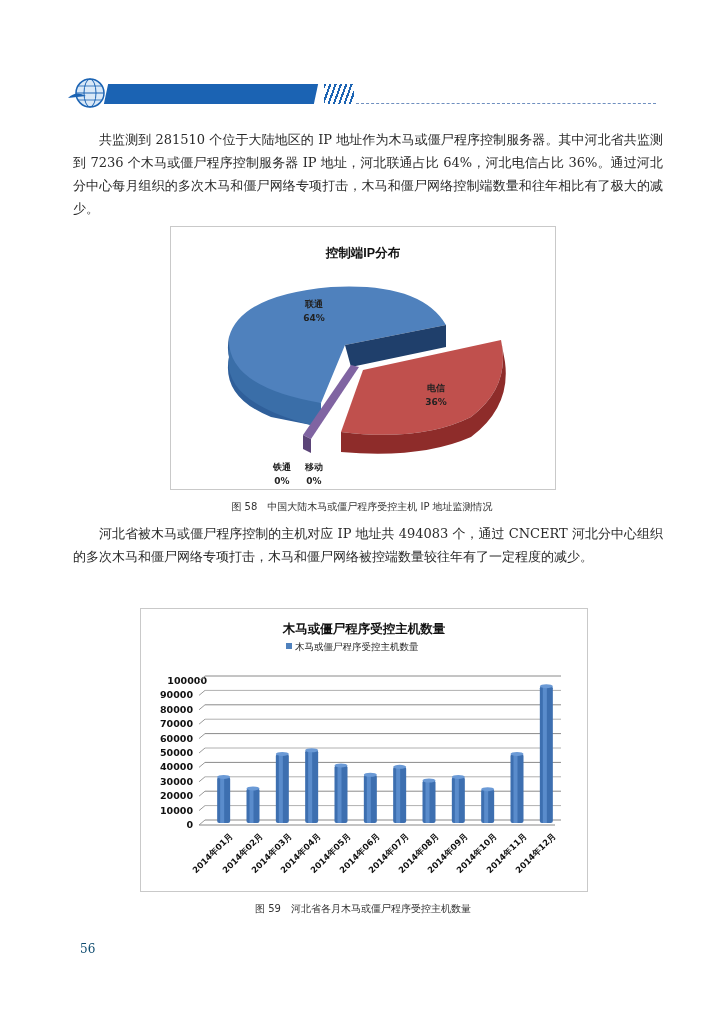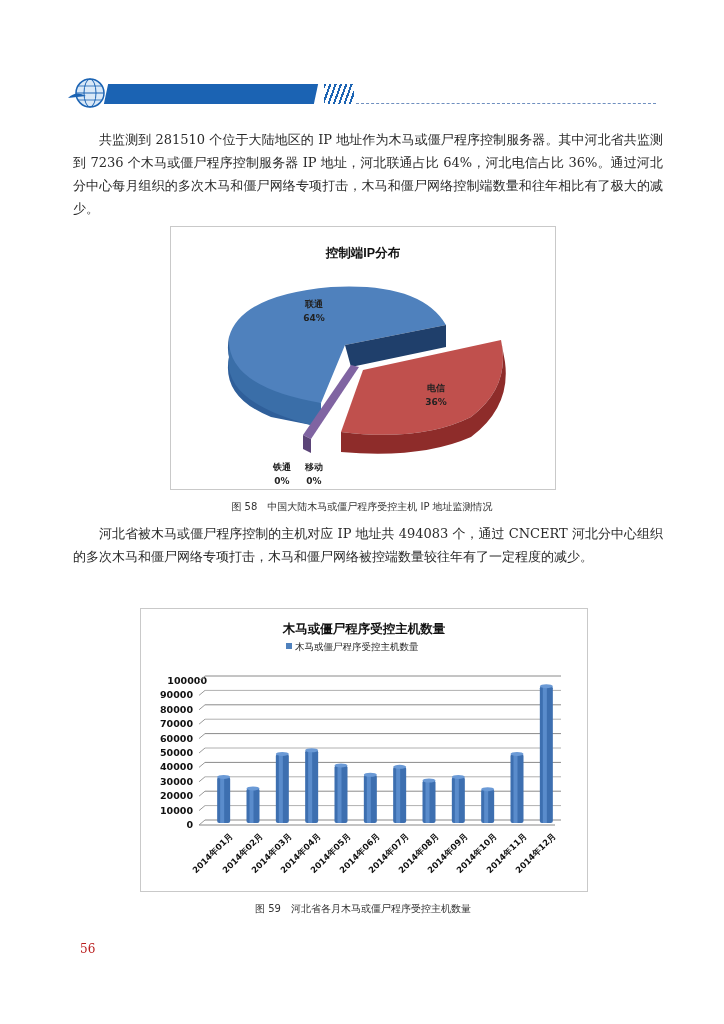--- a/index.html
+++ b/index.html
@@ -14,21 +14,21 @@
   .stripes { position:absolute; left:258px; top:8px; width:30px; height:20px;
              background:repeating-linear-gradient(110deg,#1b63b3 0 2px,transparent 2px 5px); }
   .header-line { position:absolute; left:290px; top:27px; width:300px; border-top:1px dashed #6f8fbf; }
   .para { position:absolute; left:73px; width:590px; font-size:13px; line-height:23px; text-align:justify; }
   .para p { margin:0; }
   .indent { text-indent:26px; }
   .frame { position:absolute; border:1px solid #c9c9c9; background:#fff; }
   .caption { position:absolute; font-family:"DejaVu Sans",sans-serif; font-size:10px; color:#333;
              white-space:nowrap; text-align:center; }
   .section-title { font-weight:bold; }
-  .page-num { position:absolute; left:80px; top:942px; font-size:12px; color:#b91c1c; }
+  .page-num { position:absolute; left:80px; top:942px; font-size:12px; color:#0c4a6e; }
   .chart-title { position:absolute; font-family:Liberation Sans, sans-serif; font-weight:bold; font-size:12.5px; color:#111; text-align:center; }
   .pie-label { position:absolute; font-family:"DejaVu Sans",sans-serif; font-size:9px; font-weight:bold; color:#222; text-align:center; line-height:14px; }
   .legend { position:absolute; font-family:"DejaVu Sans",sans-serif; font-size:9.5px; color:#222; white-space:nowrap; }
   .legend-swatch { display:inline-block; width:6px; height:6px; background:#4f81bd; margin-right:3px; vertical-align:1px; }
   .ytick { position:absolute; font-family:"DejaVu Sans",sans-serif; font-weight:bold; font-size:9.5px; color:#111; text-align:right; width:44px; }
   .xtick { position:absolute; font-family:"DejaVu Sans",sans-serif; font-weight:bold; font-size:8.5px; color:#111;
            transform-origin:right top; transform:rotate(-45deg); white-space:nowrap; text-align:right; }
 </style>
 </head>
 <body>

